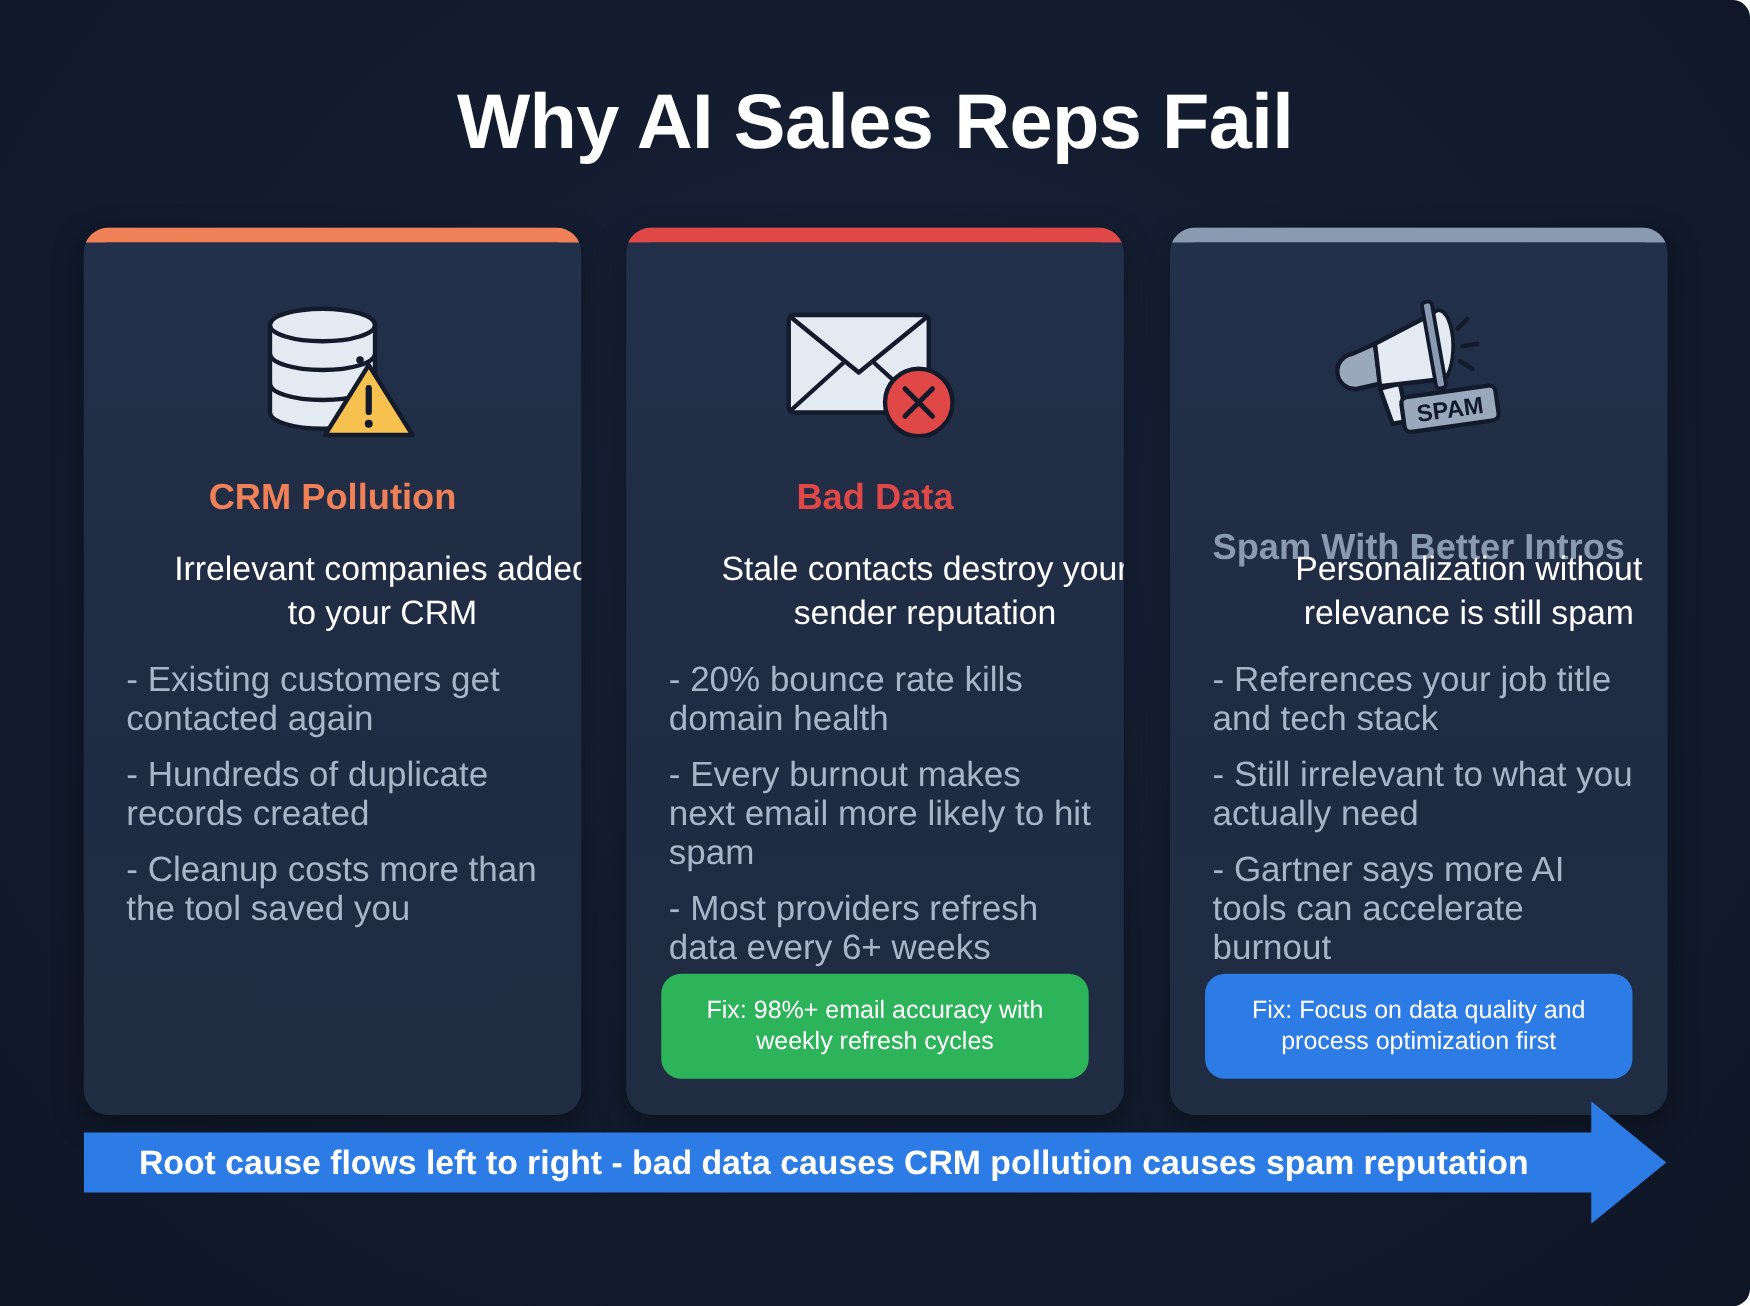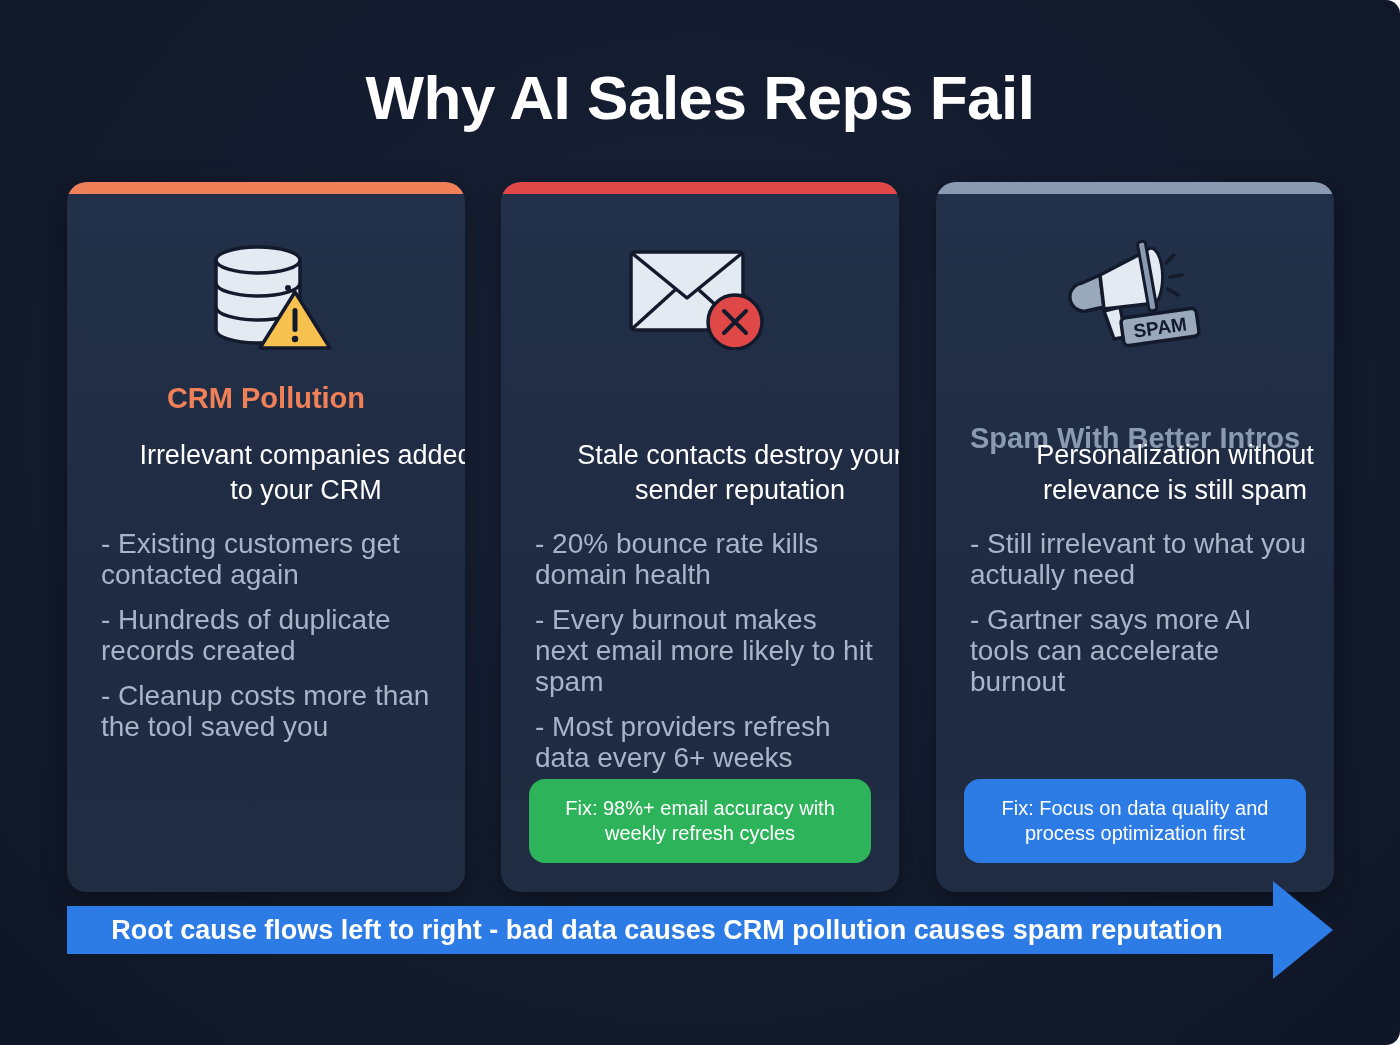--- a/index.html
+++ b/index.html
@@ -97,20 +97,21 @@
     <div class="icon-wrap">
       <svg width="150" height="110" viewBox="0 0 150 110">
         <rect x="6" y="12" width="112" height="78" rx="4" fill="#e4eaf2" stroke="#121a2c" stroke-width="3.5"></rect>
         <path d="M8 14 L62 58 L116 14" fill="none" stroke="#121a2c" stroke-width="3.5" stroke-linejoin="round"></path>
         <path d="M8 88 L50 50" fill="none" stroke="#121a2c" stroke-width="3.5"></path>
         <path d="M116 88 L74 50" fill="none" stroke="#121a2c" stroke-width="3.5"></path>
         <circle cx="110" cy="82" r="27" fill="#e04848" stroke="#121a2c" stroke-width="3.5"></circle>
         <path d="M99 71 L121 93 M121 71 L99 93" stroke="#121a2c" stroke-width="4" stroke-linecap="round"></path>
       </svg>
     </div>
+    <div class="heading" style="color:#e04848;">Bad Data</div>
     <div class="subtitle">Stale contacts destroy your sender reputation</div>
     <div class="bullets">
       <div class="bullet">- 20% bounce rate kills domain health</div>
       <div class="bullet">- Every burnout makes next email more likely to hit spam</div>
       <div class="bullet">- Most providers refresh data every 6+ weeks</div>
     </div>
     <div class="callout" style="top:597px; height:84px; background:#2db35a;">Fix: 98%+ email accuracy with weekly refresh cycles</div>
   </div>
 
   <div class="card" style="left:936px;">
@@ -126,20 +127,21 @@
         <path d="M106 28 L114 20 M110 42 L122 40 M108 54 L118 60" stroke="#121a2c" stroke-width="3.5" stroke-linecap="round"></path>
         <g transform="rotate(-8 100 92)">
           <rect x="62" y="78" width="76" height="28" rx="5" fill="#9aa8bc" stroke="#121a2c" stroke-width="3.5"></rect>
           <text x="100" y="99" text-anchor="middle" font-family="Liberation Sans, sans-serif" font-weight="700" font-size="19" fill="#121a2c">SPAM</text>
         </g>
       </svg>
     </div>
     <div class="heading" style="color:#8a9ab0;margin-top:40px;">Spam With Better Intros</div>
     <div class="subtitle">Personalization without relevance is still spam</div>
     <div class="bullets">
+      <div class="bullet">- References your job title and tech stack</div>
       <div class="bullet">- Still irrelevant to what you actually need</div>
       <div class="bullet">- Gartner says more AI tools can accelerate burnout</div>
     </div>
     <div class="callout" style="top:597px; height:84px; background:#2d7be5;">Fix: Focus on data quality and process optimization first</div>
   </div>
 
   <div class="arrow">
     <svg width="1266" height="98" viewBox="0 0 1266 98">
       <path d="M0 25 L1206 25 L1206 0 L1266 49 L1206 98 L1206 73 L0 73 Z" fill="#2d7be5"></path>
     </svg>

